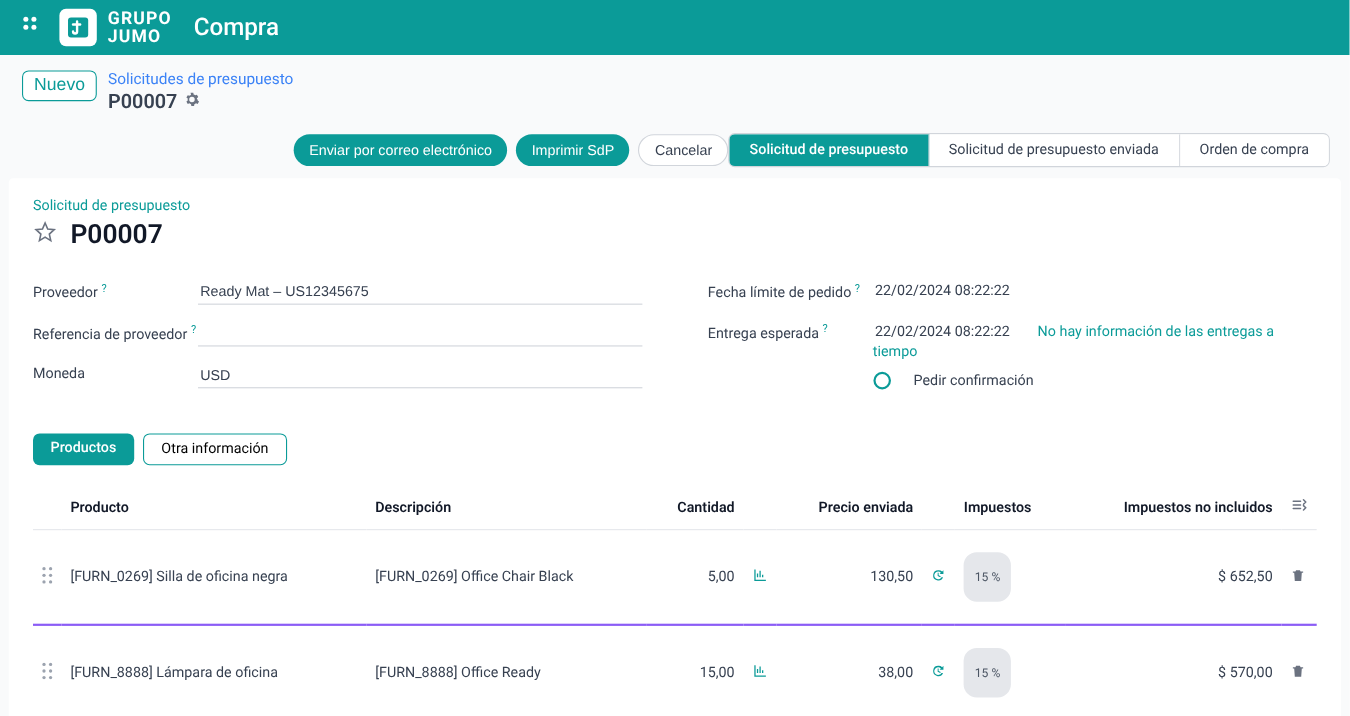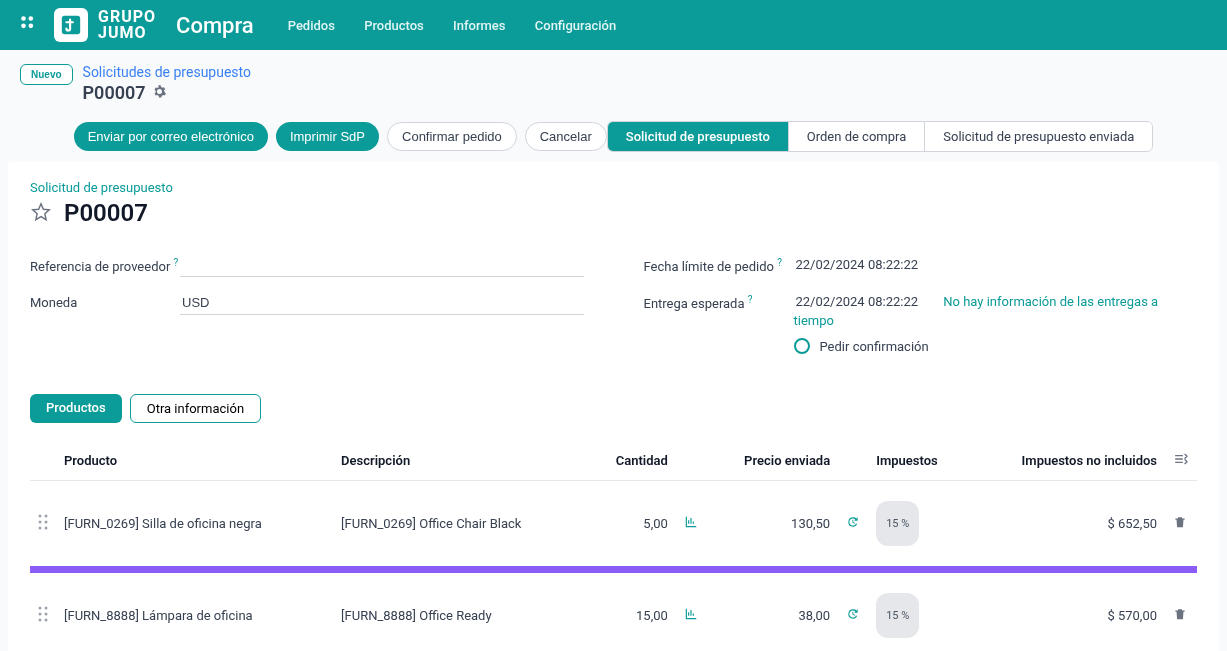--- a/index.html
+++ b/index.html
@@ -8,26 +8,26 @@
 .topbar { background: #0b9b98; height: 50px; display: flex; align-items: center; padding: 0 18px; color: #fff; }
 .topbar .apps-icon { margin-right: 14px; }
 .topbar .logo { display: flex; align-items: center; margin-right: 20px; }
 .topbar .logo-box { width: 34px; height: 34px; background: #fff; border-radius: 6px; display: flex; align-items: center; justify-content: center; margin-right: 10px; }
 .topbar .logo-box svg { width: 22px; height: 22px; }
 .topbar .logo-text { font-weight: 700; font-size: 16px; letter-spacing: 1px; line-height: 1; }
 .topbar .module { font-size: 22px; font-weight: 500; margin-right: 34px; }
 .topbar nav a { color: #e0f5f4; text-decoration: none; font-size: 13px; font-weight: 500; margin-right: 26px; cursor: pointer; }
 
 .header { padding: 14px 20px 8px; display: flex; align-items: flex-start; }
-.btn-new { border: 1px solid #0b9b98; color: #0b9b98; background: #fff; border-radius: 6px; padding: 4px 10px; font-size: 10px; font-weight: 700; cursor: pointer; margin-right: 10px; }
+.btn-new { border: 1px solid #0b9b98; color: #0b9b98; background: #fff; border-radius: 6px; padding: 4px 10px; font-size: 16px; font-weight: 400; cursor: pointer; margin-right: 10px; }
 .breadcrumb a { color: #3b82f6; text-decoration: none; font-size: 14px; cursor: pointer; }
 .breadcrumb .current { font-size: 18px; font-weight: 600; color: #374151; margin-top: 2px; display: flex; align-items: center; gap: 6px; }
 .breadcrumb .gear svg { width: 15px; height: 15px; fill: #6b7280; }
 
-.actions-row { display: flex; justify-content: center; align-items: center; padding: 10px 18px 0; }
+.actions-row { display: flex; justify-content: flex-end; align-items: center; padding: 10px 18px 0; }
 .action-buttons { display: flex; gap: 8px; }
 .btn { border-radius: 16px; padding: 6px 14px; font-size: 13px; border: none; cursor: pointer; }
 .btn-primary { background: #0b9b98; color: #fff; font-weight: 500; }
 .btn-outline { background: #fff; border: 1px solid #d1d5db; color: #374151; }
 
 .statusbar { display: flex; border: 1px solid #d1d5db; border-radius: 6px; overflow: hidden; }
 .statusbar .stage { padding: 7px 18px; font-size: 13px; cursor: pointer; background: #fff; color: #374151; border-right: 1px solid #d1d5db; }
 .statusbar .stage:last-child { border-right: none; }
 .statusbar .stage.active { background: #0b9b98; color: #fff; font-weight: 500; }
 
@@ -39,32 +39,32 @@
 
 .form-grid { display: grid; grid-template-columns: 1fr 1fr; gap: 0 60px; margin-bottom: 26px; }
 .form-col { }
 .field-row { display: flex; align-items: flex-start; margin-bottom: 14px; }
 .field-label { width: 150px; flex-shrink: 0; font-size: 13px; color: #374151; padding-top: 4px; }
 .field-label .help { color: #0b9b98; font-size: 10px; vertical-align: super; }
 .field-value { flex: 1; }
 .field-value .underline-input { border: none; border-bottom: 1px solid #d1d5db; padding: 4px 2px; font-size: 13px; width: 100%; color: #374151; background: transparent; }
 .field-static { font-size: 13px; color: #374151; padding: 4px 2px; display: inline-block; }
 .field-link { color: #0b9b98; font-size: 13px; margin-left: 20px; cursor: pointer; }
-.radio-row { display: flex; align-items: center; gap: 10px; margin-top: 10px; font-size: 13px; color: #374151; }
+.radio-row { display: flex; align-items: center; gap: 21px; margin-top: 10px; font-size: 13px; color: #374151; }
 .radio-row .radio-circle { width: 16px; height: 16px; border: 2px solid #0b9b98; border-radius: 50%; }
 
 .tabs { display: flex; gap: 8px; margin-bottom: 18px; }
 .tab { padding: 6px 16px; border-radius: 6px; font-size: 13px; cursor: pointer; }
 .tab.active { background: #0b9b98; color: #fff; font-weight: 500; }
 .tab.inactive { background: #fff; border: 1px solid #0b9b98; color: #000000; }
 
 .products-table { width: 100%; border-collapse: collapse; }
 .products-table th { text-align: left; font-size: 13px; font-weight: 600; color: #111827; padding: 10px 8px; border-bottom: 1px solid #e5e7eb; }
 .products-table th.right { text-align: right; }
-.products-table td { padding: 20px 8px; font-size: 13px; border-bottom: 7px solid #8b5cf6; vertical-align: middle; }
+.products-table td { padding: 20px 8px; font-size: 13px; border-bottom: 2px solid #8b5cf6; vertical-align: middle; }
 .products-table td.right { text-align: right; }
 .drag-handle { color: #9ca3af; cursor: grab; width: 18px; }
 .tax-pill { background: #e5e7eb; border-radius: 12px; padding: 16px 10px; font-size: 11px; color: #4b5563; display: inline-block; }
 .row-icon svg { width: 14px; height: 14px; fill: #0b9b98; }
 .trash svg { width: 14px; height: 14px; fill: #6b7280; cursor: pointer; }
 .col-settings svg { width: 16px; height: 16px; fill: #6b7280; cursor: pointer; }
 </style>
 </head>
 <body>
 
@@ -84,26 +84,20 @@
           <path d="M11 6v10a2 2 0 0 1-4 0" stroke="#fff" stroke-width="2.4" fill="none" stroke-linecap="round"></path>
           <path d="M7 9h7" stroke="#fff" stroke-width="2.4" stroke-linecap="round"></path>
         </svg>
     </span>
     <div>
       <div class="logo-text">GRUPO</div>
       <div class="logo-text">JUMO</div>
     </div>
   </div>
   <div class="module">Compra</div>
-  <nav>
-    <a>Pedidos</a>
-    <a>Productos</a>
-    <a>Informes</a>
-    <a>Configuración</a>
-  </nav>
 </div>
 
 <div class="header">
   <button class="btn-new">Nuevo</button>
   <div class="breadcrumb">
     <a>Solicitudes de presupuesto</a>
     <div class="current">
       <span>P00007</span>
       <span class="gear">
         <svg viewBox="0 0 24 24">
@@ -111,43 +105,46 @@
           </svg>
       </span>
     </div>
   </div>
 </div>
 
 <div class="actions-row">
   <div class="action-buttons">
     <button class="btn btn-primary">Enviar por correo electrónico</button>
     <button class="btn btn-primary">Imprimir SdP</button>
-    <button class="btn btn-outline">Confirmar pedido</button>
     <button class="btn btn-outline">Cancelar</button>
   </div>
   <div class="statusbar">
     <div class="stage active">Solicitud de presupuesto</div>
+    <div class="stage">Solicitud de presupuesto enviada</div>
     <div class="stage">Orden de compra</div>
-    <div class="stage">Solicitud de presupuesto enviada</div>
   </div>
 </div>
 
 <div class="sheet">
   <div class="form-title-small">Solicitud de presupuesto</div>
   <div class="form-title-row">
     <span class="star">
       <svg viewBox="0 0 24 24">
           <path d="M12 3l2.6 6 6.4.6-4.8 4.4 1.4 6.4L12 17l-5.6 3.4 1.4-6.4L3 9.6l6.4-.6L12 3z"></path>
         </svg>
     </span>
     <h1>P00007</h1>
   </div>
 
   <div class="form-grid">
     <div class="form-col">
+      <div class="field-row">
+        <div class="field-label"><span>Proveedor</span> <span class="help">?</span></div>
+        <div class="field-value"><input class="underline-input" value="Ready Mat – US12345675" style=""></div>
+      </div>
       <div class="field-row">
         <div class="field-label"><span>Referencia de proveedor</span> <span class="help">?</span></div>
         <div class="field-value"><input class="underline-input" value="" style=""></div>
       </div>
       <div class="field-row">
         <div class="field-label"><span>Moneda</span></div>
         <div class="field-value"><input class="underline-input" value="USD" style=""></div>
       </div>
     </div>
     <div class="form-col">

